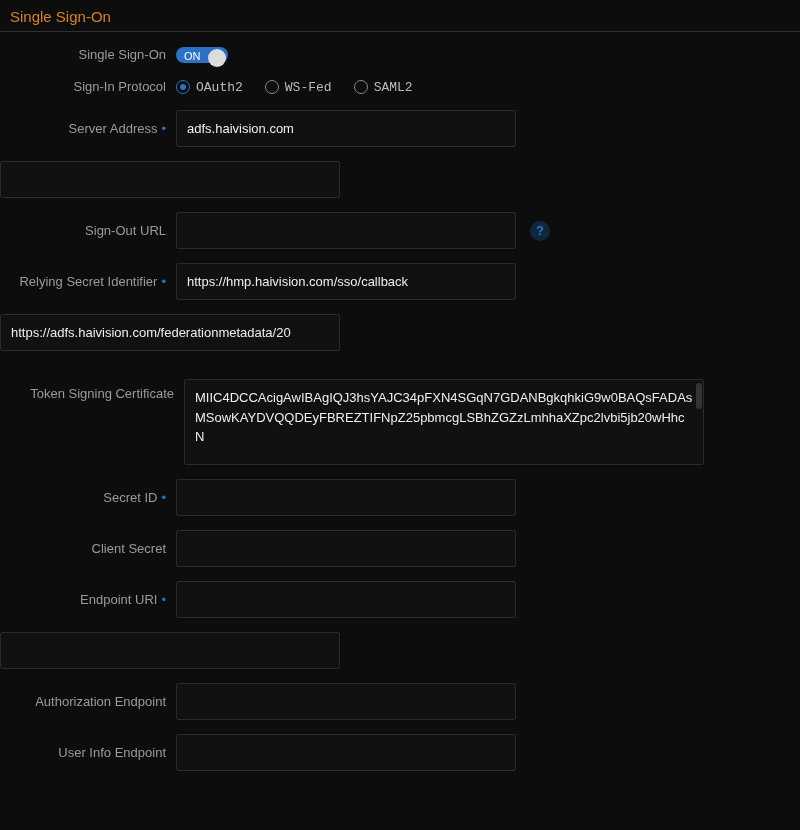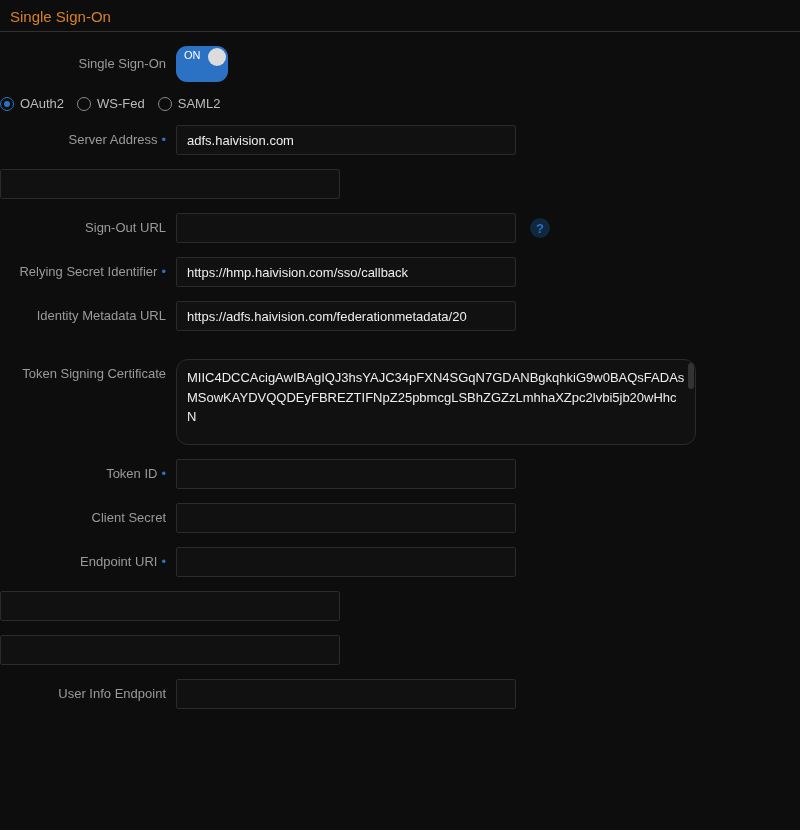--- a/index.html
+++ b/index.html
@@ -17,61 +17,61 @@
       font-size: 15px;
       padding: 8px 10px 6px 10px;
       border-bottom: 1px solid #303030;
       margin-bottom: 12px;
     }
     .form-row {
       display: flex;
       align-items: center;
       margin: 14px 0;
     }
-    .form-row.top-align { align-items: flex-start; }
+    .form-row.top-align { align-items: flex-start; margin-left: 8px; }
     .form-label {
       width: 176px;
       text-align: right;
       color: #9a9a9a;
       padding-right: 10px;
       line-height: 1.4;
     }
     .form-label .req {
       color: #2b72c4;
       margin-left: 4px;
     }
     .form-control-col {
       display: flex;
       align-items: center;
     }
     
     .toggle {
       position: relative;
-      width: 52px; height: 36px;
+      width: 52px; height: 16px;
       background: #2b72c4;
       border-radius: 11px;
       cursor: pointer;
     }
     .toggle .knob {
       position: absolute;
       right: 2px; top: 2px;
       width: 18px; height: 18px;
       background: #dcdcdc;
       border-radius: 50%;
     }
     .toggle .toggle-label {
       position: absolute;
       left: 8px;
       top: 3px;
       color: #fff;
       font-size: 11px;
       font-weight: 500;
     }
     
-    .radio-group { display: flex; gap: 13px; }
+    .radio-group { display: flex; gap: 22px; font-family: Liberation Mono, monospace; }
     .radio {
       display: flex;
       align-items: center;
       gap: 6px;
       cursor: pointer;
     }
     .radio-circle {
       width: 14px; height: 14px;
       border: 1.5px solid #888;
       border-radius: 50%;
@@ -86,34 +86,34 @@
       border-radius: 50%;
     }
     .radio-label { color: #bbb; }
     
     .input-text {
       background: #111;
       border: 1px solid #2b2b2b;
       color: #eee;
       font-size: 13px;
       padding: 6px 10px;
-      height: 30px;
+      height: 37px;
       width: 340px;
       border-radius: 2px;
       outline: none;
     }
     .textarea-cert {
       background: #111;
       border: 1px solid #2b2b2b;
       color: #eee;
       font-size: 13px;
       padding: 8px 10px;
       width: 520px;
       min-height: 86px;
-      border-radius: 12px;
+      border-radius: 2px;
       line-height: 1.5;
       word-break: break-all;
       font-family: inherit;
       resize: none;
     }
     .help-icon {
       width: 20px; height: 20px;
       border-radius: 50%;
       background: #10273e;
       color: #2b72c4;
@@ -147,20 +147,21 @@
   <div class="form-label">Single Sign-On</div>
   <div class="form-control-col">
     <div class="toggle">
       <span class="toggle-label">ON</span>
       <span class="knob"></span>
     </div>
   </div>
 </div>
 
 <div class="form-row">
+  <div class="form-label">Sign-In Protocol</div>
   <div class="form-control-col">
     <div class="radio-group">
       <div class="radio selected">
         <span class="radio-circle">
             <span class="radio-dot"></span>
           </span>
         <span class="radio-label">OAuth2</span>
       </div>
       <div class="radio">
         <span class="radio-circle"></span>
@@ -200,42 +201,41 @@
 <div class="form-row">
   <div class="form-label">
     <span>Relying Secret Identifier</span><span class="req">•</span>
   </div>
   <div class="form-control-col">
     <input class="input-text" value="https://hmp.haivision.com/sso/callback" style="">
   </div>
 </div>
 
 <div class="form-row">
-  <div class="form-label">Identity Metadata URL</div>
   <div class="form-control-col">
     <input class="input-text" value="https://adfs.haivision.com/federationmetadata/20" style="">
   </div>
 </div>
 
 <div class="form-row">
 </div>
 
 <div class="form-row top-align">
   <div class="form-label" style="padding-top:6px;">Token Signing Certificate</div>
   <div class="form-control-col">
     <div class="cert-scroll">
       <div class="textarea-cert">MIIC4DCCAcigAwIBAgIQJ3hsYAJC34pFXN4SGqN7GDANBgkqhkiG9w0BAQsFADAs
 MSowKAYDVQQDEyFBREZTIFNpZ25pbmcgLSBhZGZzLmhhaXZpc2lvbi5jb20wHhcN</div>
     </div>
   </div>
 </div>
 
 <div class="form-row">
   <div class="form-label">
-    <span>Token ID</span><span class="req">•</span>
+    <span>Secret ID</span><span class="req">•</span>
   </div>
   <div class="form-control-col">
     <input class="input-text" value="" style="">
   </div>
 </div>
 
 <div class="form-row">
   <div class="form-label">Client Secret</div>
   <div class="form-control-col">
     <input class="input-text" value="" style="">
@@ -251,20 +251,21 @@
   </div>
 </div>
 
 <div class="form-row">
   <div class="form-control-col">
     <input class="input-text" value="" style="">
   </div>
 </div>
 
 <div class="form-row">
+  <div class="form-label">Authorization Endpoint</div>
   <div class="form-control-col">
     <input class="input-text" value="" style="">
   </div>
 </div>
 
 <div class="form-row">
   <div class="form-label">User Info Endpoint</div>
   <div class="form-control-col">
     <input class="input-text" value="" style="">
   </div>

